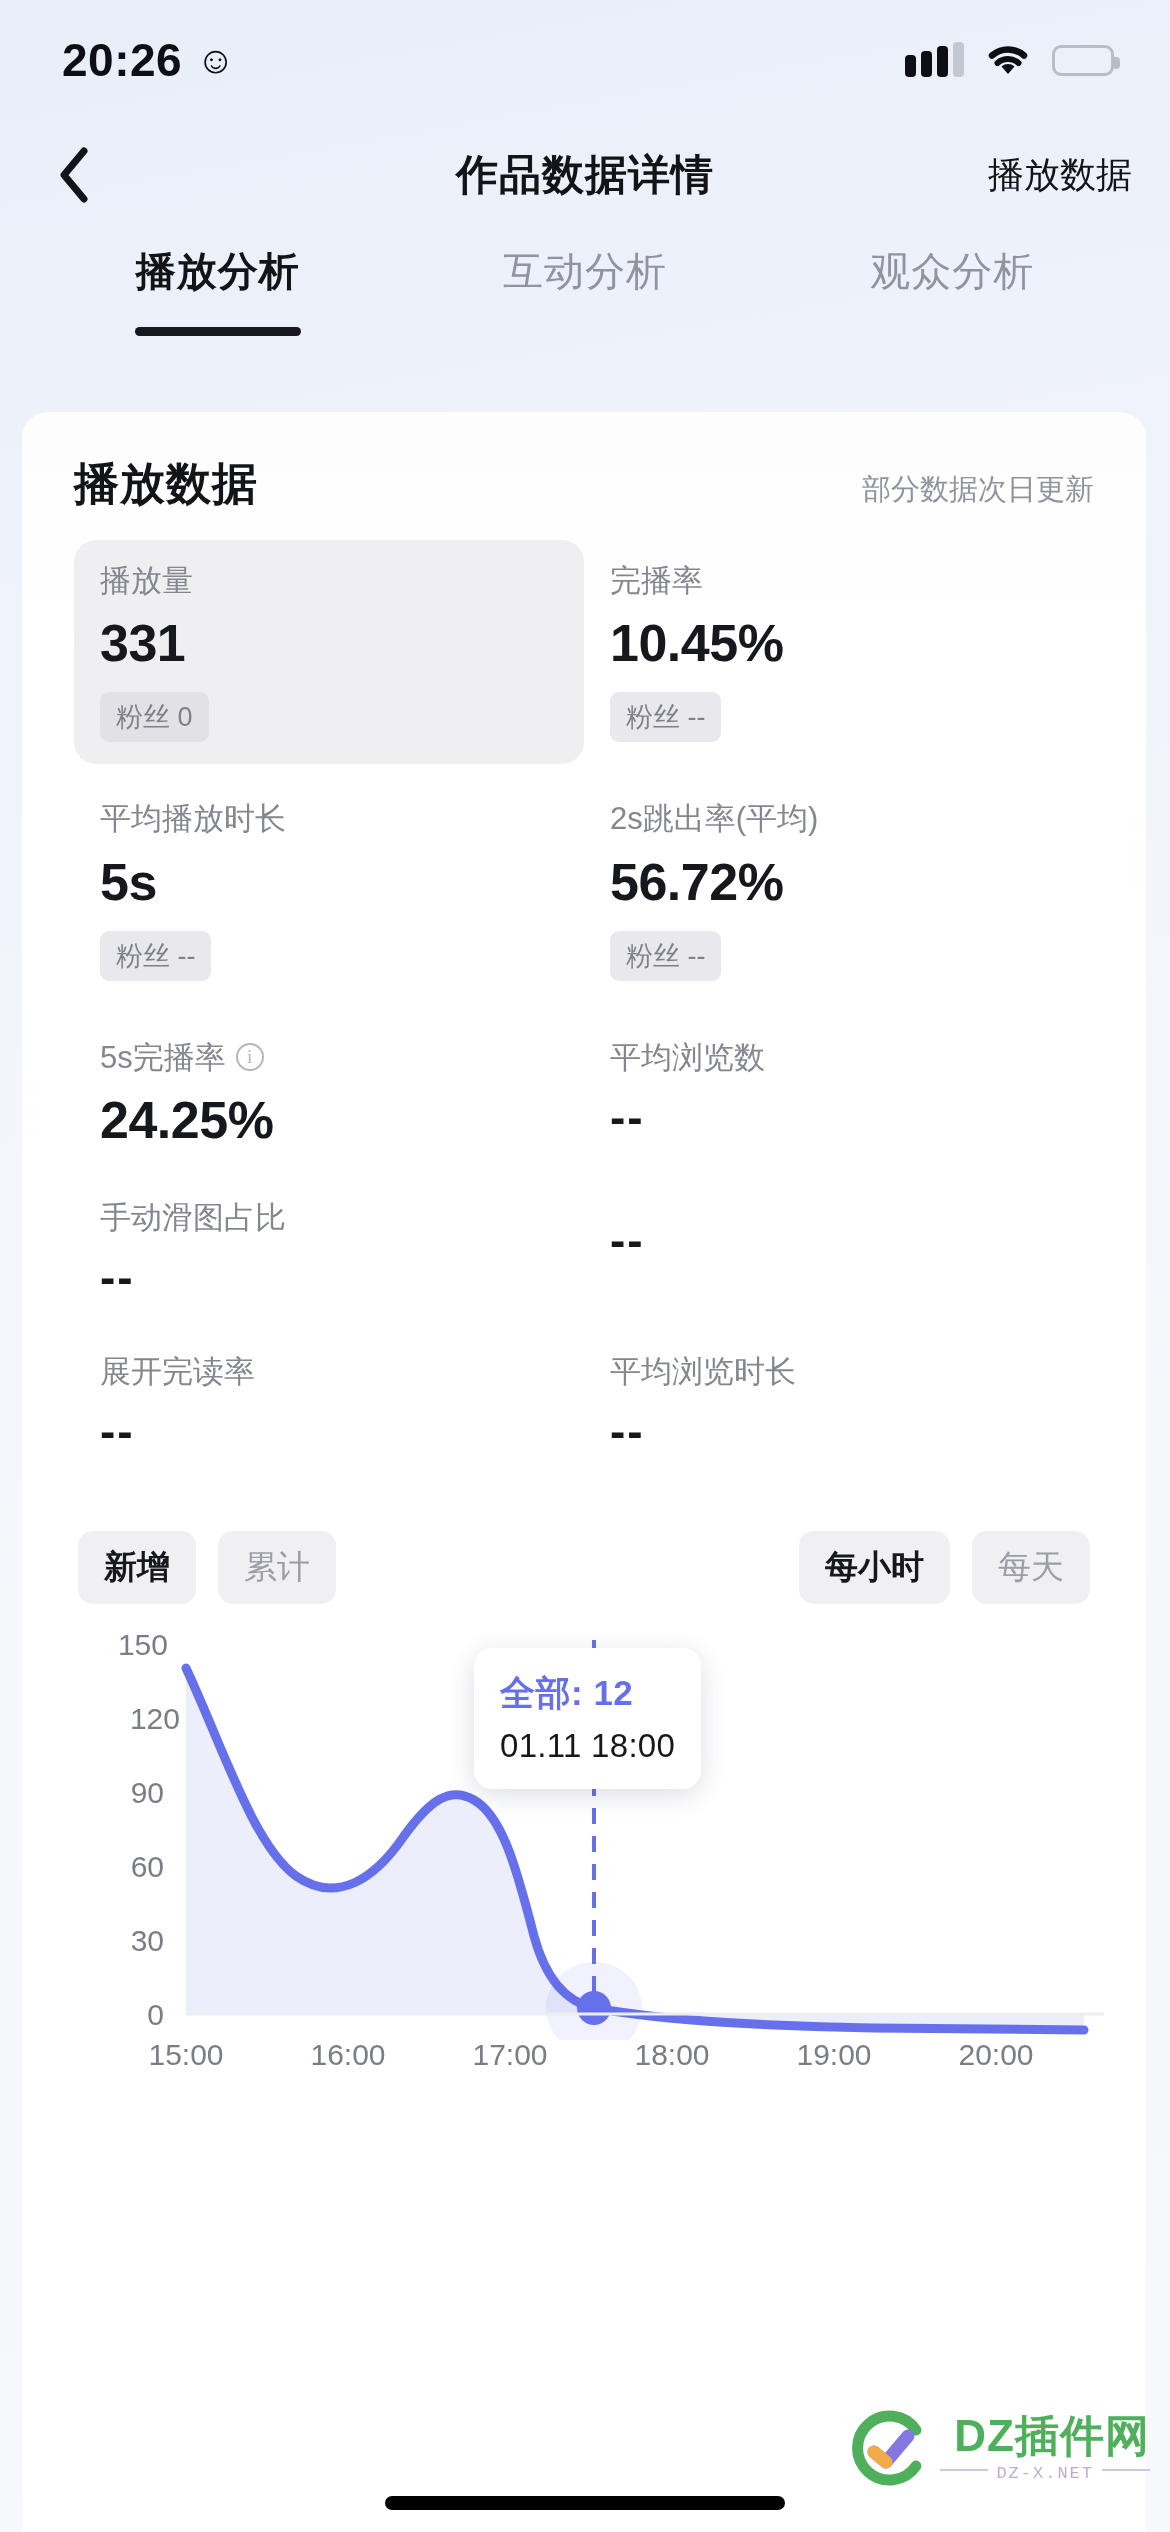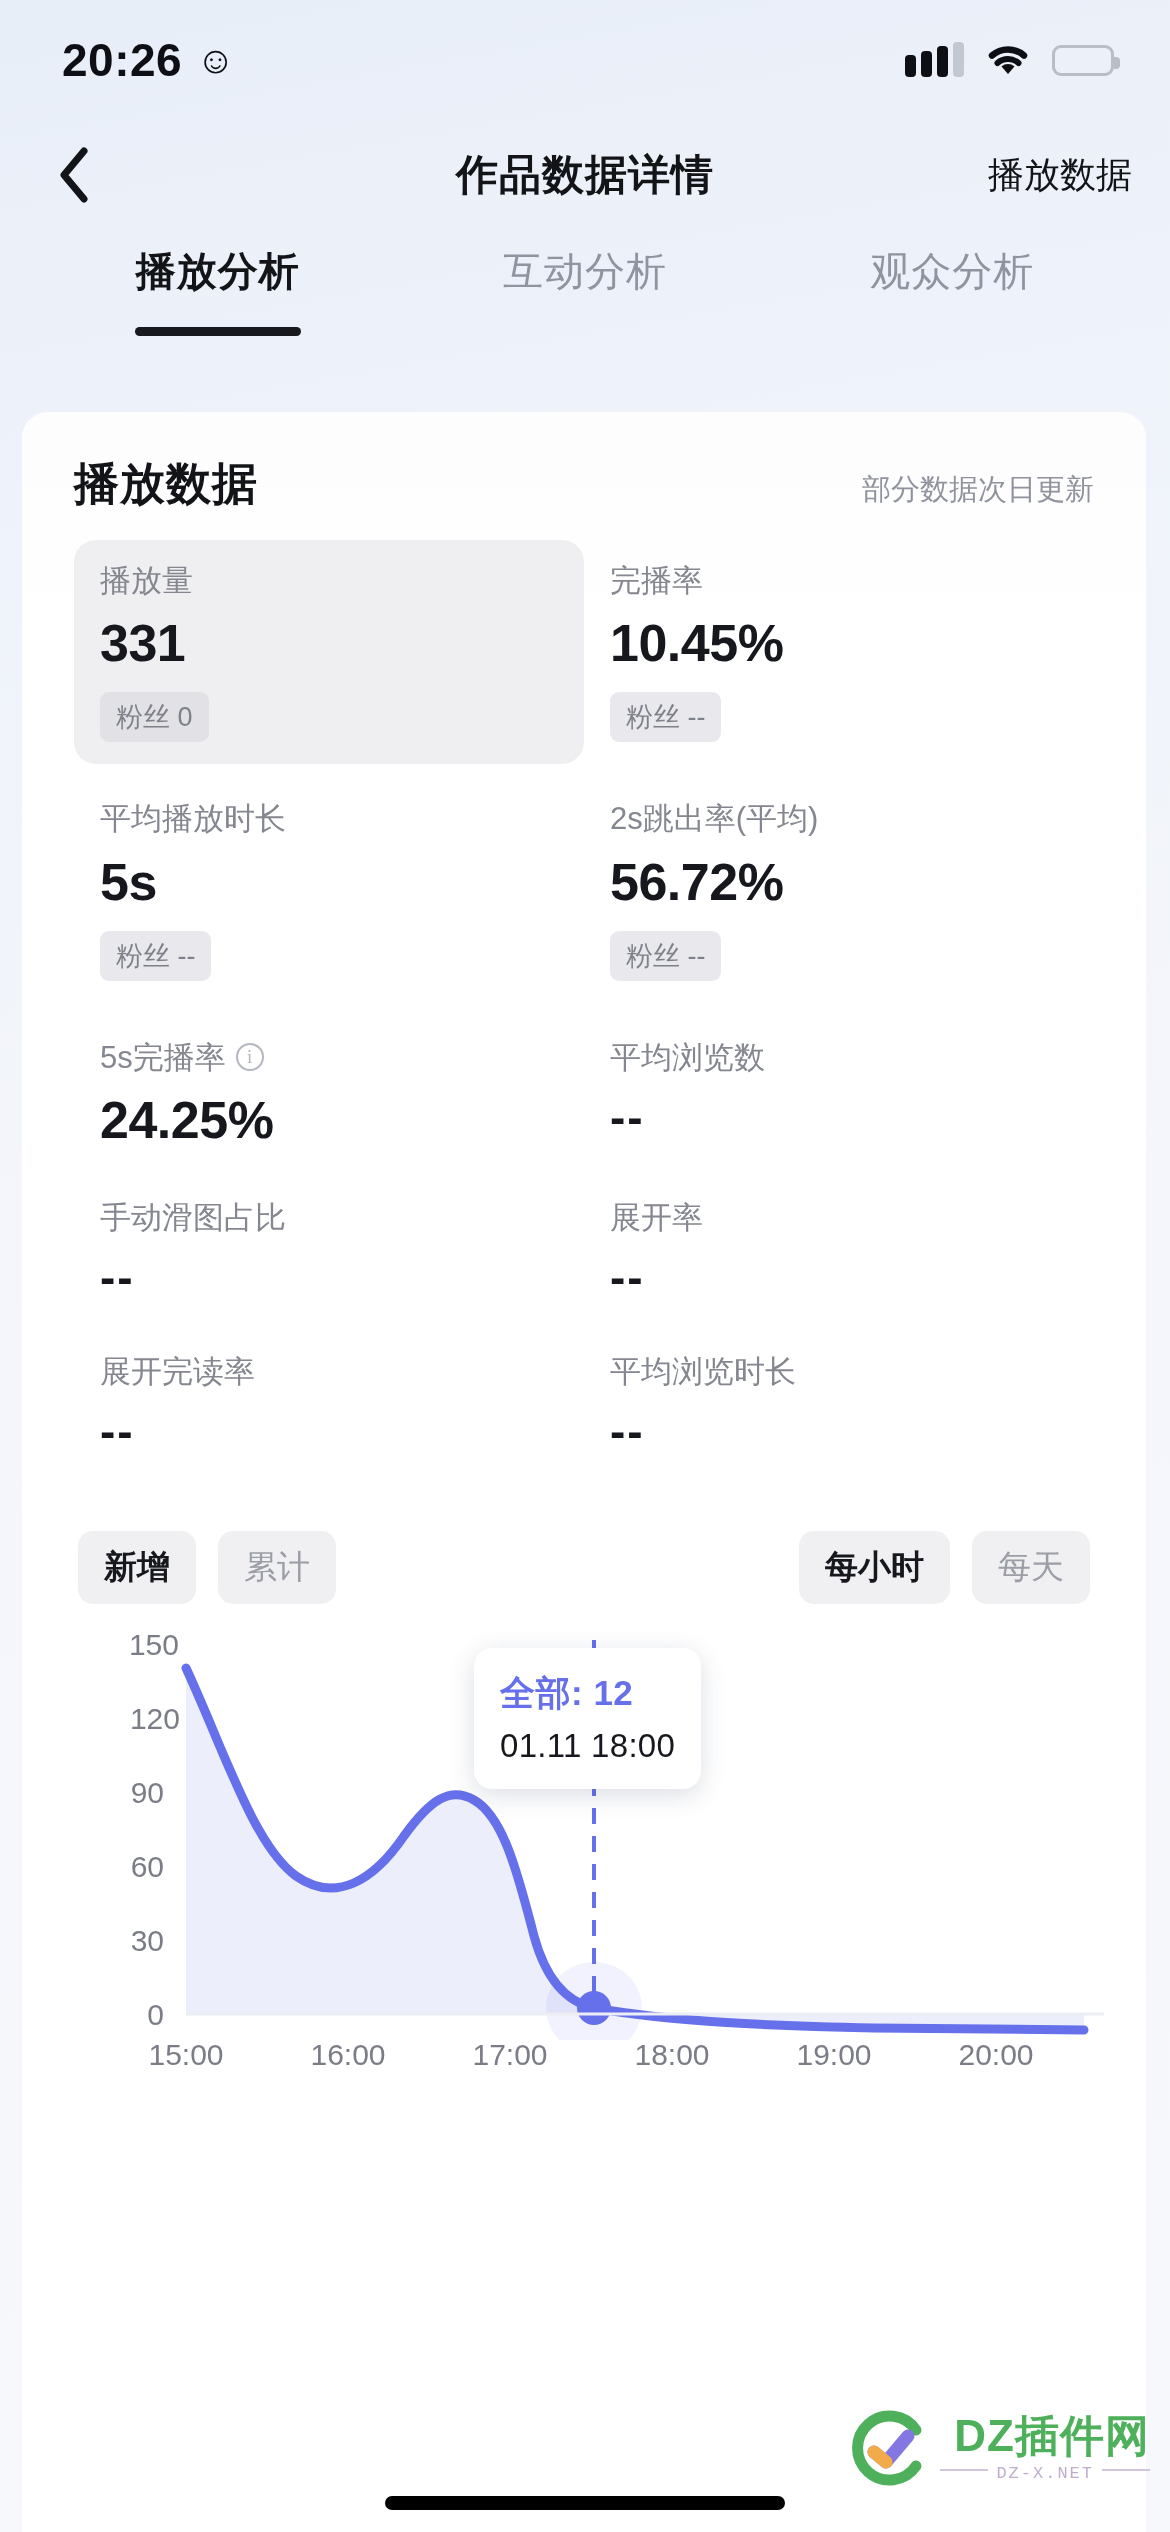--- a/index.html
+++ b/index.html
@@ -238,23 +238,20 @@
     <div class="row-gap-b"></div>
 
     <div class="mrow">
       <div class="cell">
         <div class="m-label">
           <span>手动滑图占比</span>
         </div>
         <div class="m-value dash">--</div>
       </div>
       <div class="cell">
-        <div class="m-label">
-          <span>展开率</span>
-        </div>
         <div class="m-value dash">--</div>
       </div>
     </div>
 
     <div class="row-gap-b"></div>
 
     <div class="mrow">
       <div class="cell">
         <div class="m-label">
           <span>展开完读率</span>
@@ -274,21 +271,21 @@
   <div class="toggles">
     <div class="tg on">新增</div>
     <div class="tg">累计</div>
     <div class="spacer"></div>
     <div class="tg on right">每小时</div>
     <div class="tg right">每天</div>
   </div>
 
   <div class="chartwrap">
 
-    <span class="ylab" style="left:15px; top:-12px;">150</span>
+    <span class="ylab" style="left:4px; top:-12px;">150</span>
     <span class="ylab" style="left:16px; top:62px;">120</span>
     <span class="ylab" style="left:0px; top:136px;">90</span>
     <span class="ylab" style="left:0px; top:210px;">60</span>
     <span class="ylab" style="left:0px; top:284px;">30</span>
     <span class="ylab" style="left:0px; top:358px;">0</span>
 
     <svg width="1040" height="400" viewBox="0 0 1040 400" style="position:absolute; left:0; top:0;">
 
       <path d="M112,28 C150,110 180,206 222,236 C262,264 300,240 330,196 C356,160 376,146 400,160
                C428,176 442,226 460,296 C472,340 492,362 520,368 C600,382 700,386 800,388

